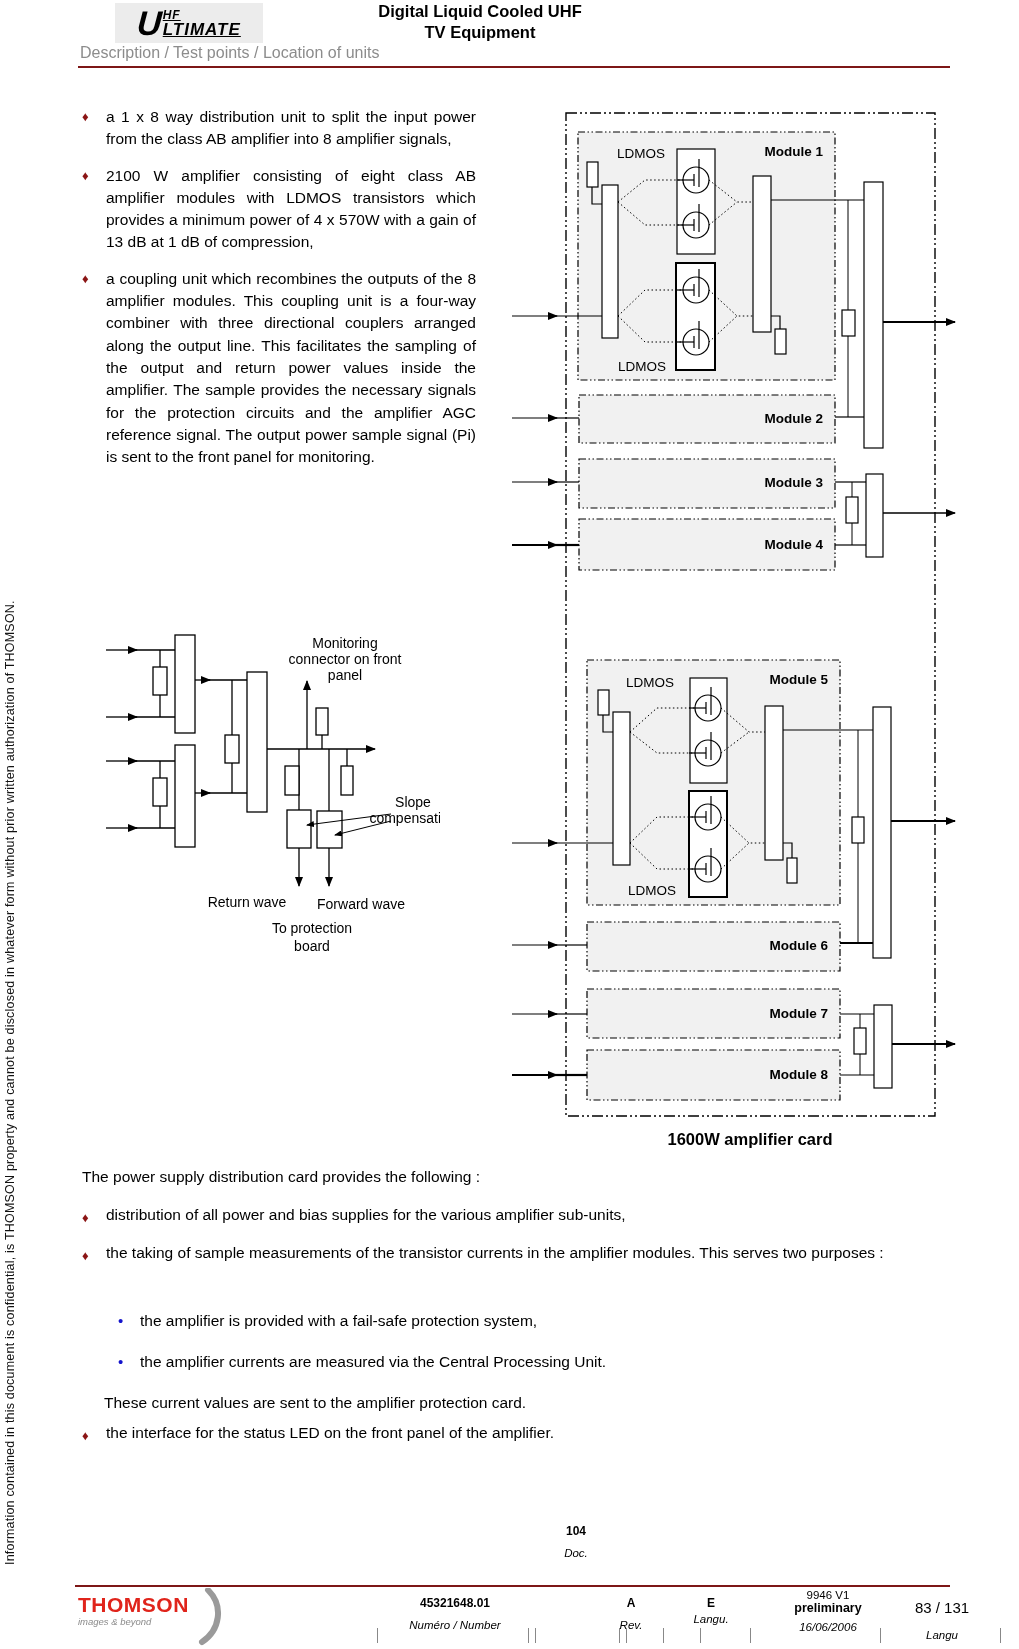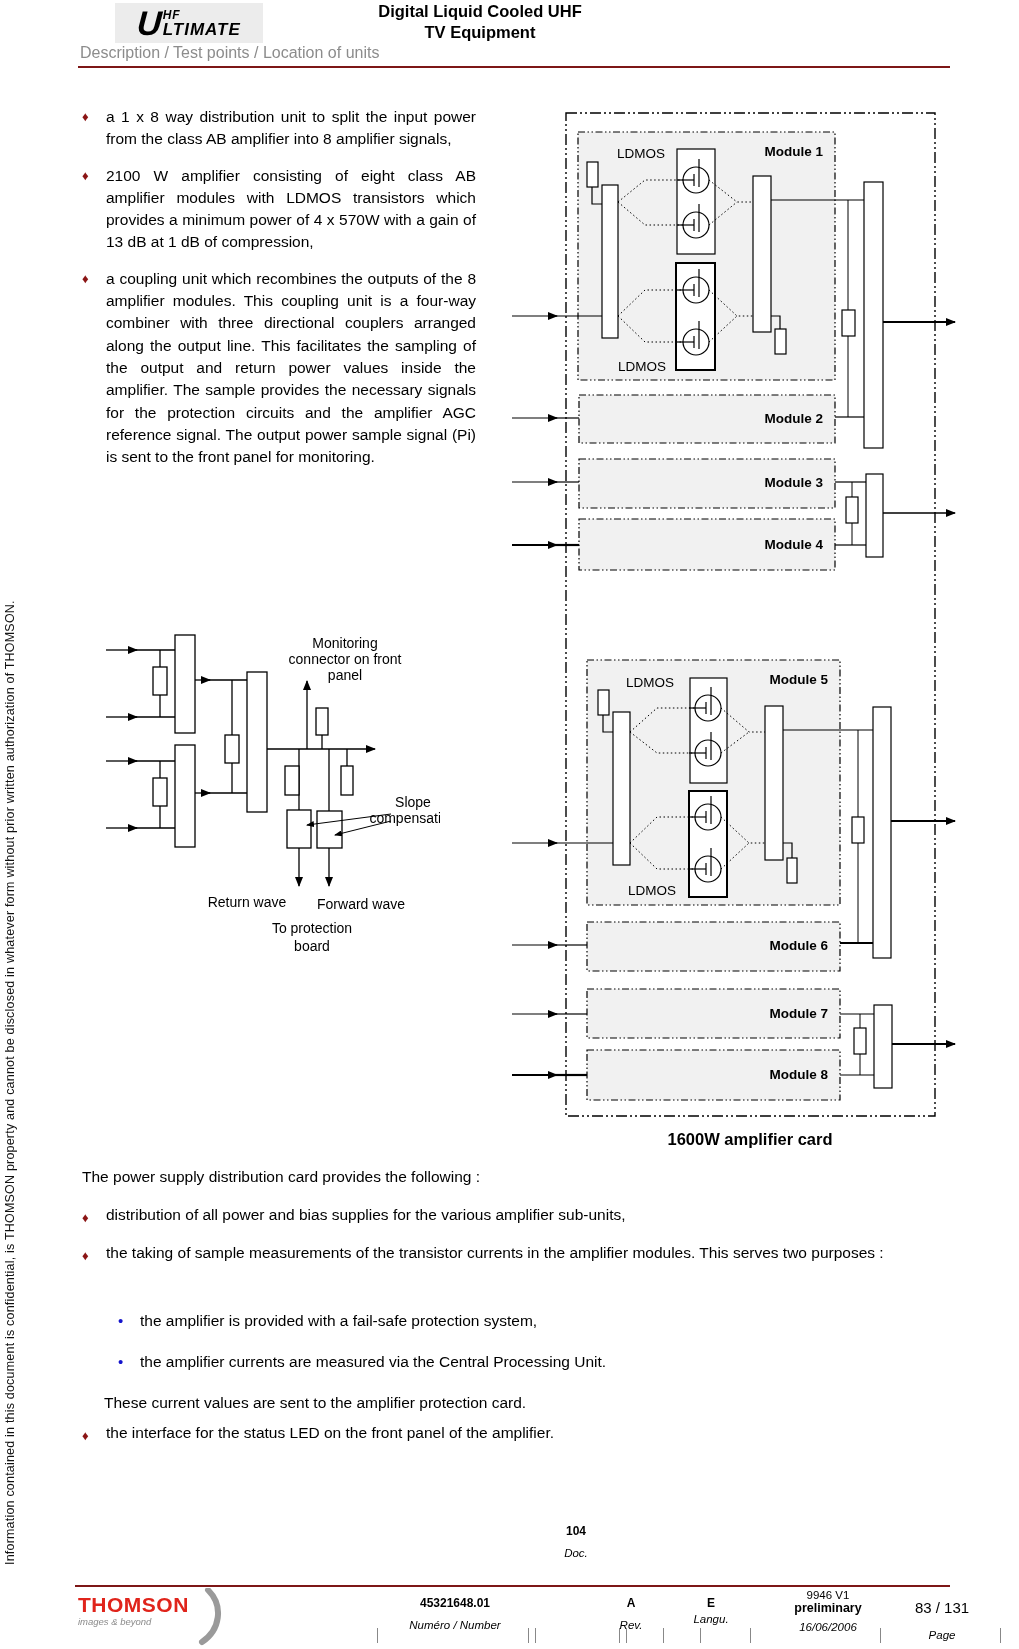--- a/index.html
+++ b/index.html
@@ -8,21 +8,21 @@
 
   
   .side-note { position:absolute; left:3px; top:425px; height:1140px;
                writing-mode:vertical-rl; transform:rotate(180deg);
                font-size:12.5px; letter-spacing:.2px; white-space:nowrap; color:#111; }
 
   
   .logo { position:absolute; left:115px; top:3px; width:148px; height:40px; background:#ececec;
           display:flex; align-items:center; justify-content:center; color:#000; }
   .logo-u { font-size:34px; font-weight:bold; font-style:italic; line-height:30px; transform:skewX(-4deg); }
-  .logo-stack { display:flex; flex-direction:column; margin-left:1px; }
+  .logo-stack { display:flex; flex-direction:column; margin-left:1px;text-decoration:underline; }
   .logo-top { font-size:12px; font-weight:bold; font-style:italic; line-height:12px; letter-spacing:1px; }
   .logo-bottom { font-size:17px; font-weight:bold; font-style:italic; line-height:17px; letter-spacing:1px; }
   .title { position:absolute; left:260px; top:1px; width:440px; text-align:center;
            font-size:16.5px; font-weight:bold; line-height:21px; }
   .subtitle { position:absolute; left:80px; top:44px; font-size:16px; color:#8c8c8c; }
   .rule { position:absolute; height:2px; background:#7d1616; }
   .top-rule { left:78px; top:66px; width:872px; }
   .bottom-rule { left:75px; top:1585px; width:875px; }
 
   
@@ -379,21 +379,21 @@
     <div class="fval">E</div>
     <div class="flab" style="margin-top:3px;">Langu.</div>
   </div>
   <div class="fcell" style="left:758px; top:1589px; width:140px;">
     <div class="fsmall">9946 V1</div>
     <div class="fstatus">preliminary</div>
     <div class="flab" style="margin-top:6px;">16/06/2006</div>
   </div>
   <div class="fcell" style="left:887px; top:1599px; width:110px;">
     <div class="fpage">83 / 131</div>
-    <div class="flab" style="margin-top:13px;">Page</div>
+    <div class="flab" style="margin-top:13px;">Langu</div>
   </div>
 
   <div class="fsep" style="left:377px;"></div>
   <div class="fsep" style="left:528px;"></div>
   <div class="fsep" style="left:535px;"></div>
   <div class="fsep" style="left:619px;"></div>
   <div class="fsep" style="left:626px;"></div>
   <div class="fsep" style="left:663px;"></div>
   <div class="fsep" style="left:700px;"></div>
   <div class="fsep" style="left:750px;"></div>

